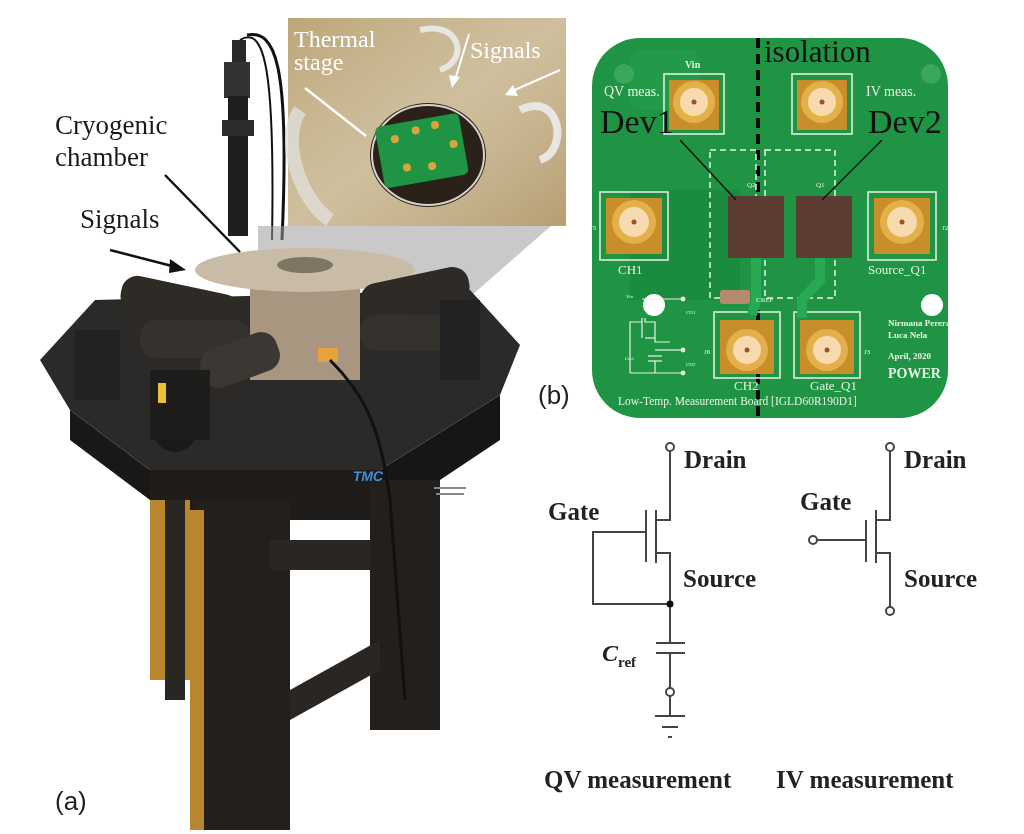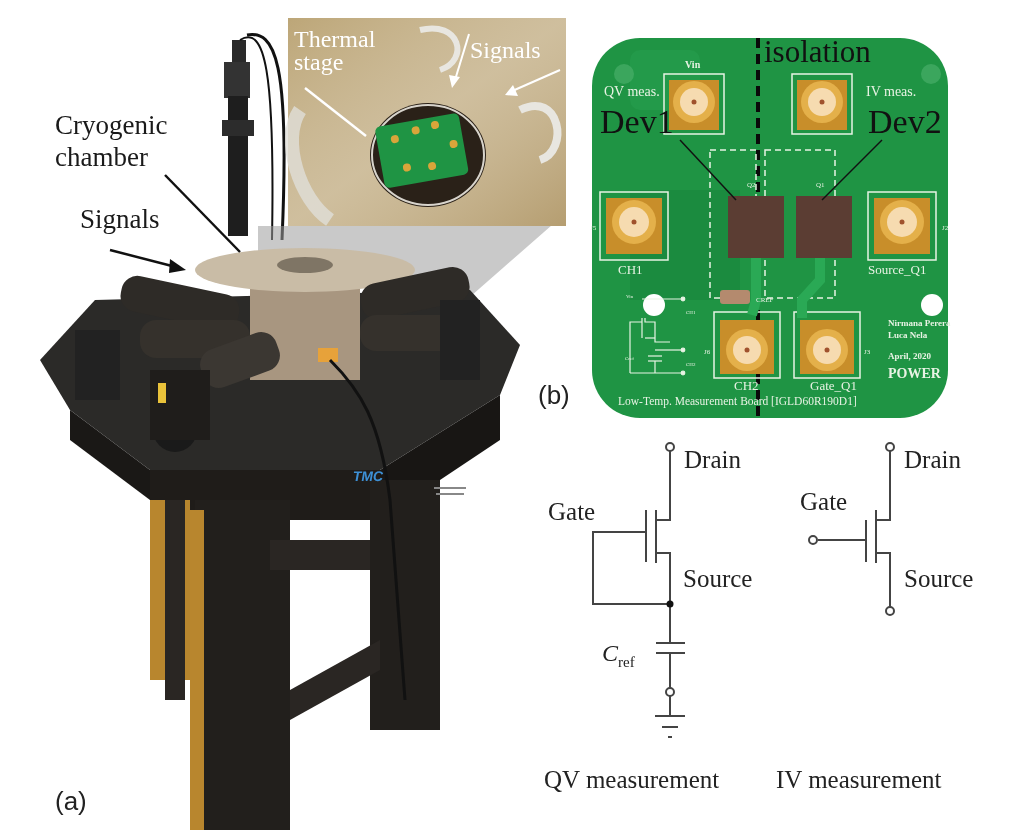--- a/index.html
+++ b/index.html
@@ -228,21 +228,21 @@
     <text x="244" y="62" font-size="31" fill="#111">isolation</text>
     <text x="80" y="133" font-size="34" fill="#111">Dev1</text>
     <text x="348" y="133" font-size="34" fill="#111">Dev2</text>
     <line x1="160" y1="140" x2="216" y2="200" stroke="#111" stroke-width="1.5"></line>
     <line x1="362" y1="140" x2="302" y2="200" stroke="#111" stroke-width="1.5"></line>
 
     <text class="sans" x="18" y="404" font-size="26" fill="#222">(b)</text>
   </svg>
 </div>
 
-<div class="panel" style="left:520px;top:420px;width:504px;height:414px;">
+<div class="panel" style="left:520px;top:420px;width:504px;height:414px;font-weight:bold;">
   <svg width="504" height="414" viewBox="0 0 504 414">
 
     <g stroke="#444" stroke-width="2" fill="none">
       <circle cx="150" cy="27" r="4" fill="#fff"></circle>
       <polyline points="150,31 150,100 136,100"></polyline>
       <line x1="136" y1="90" x2="136" y2="143"></line>
       <line x1="126" y1="90" x2="126" y2="142"></line>
       <polyline points="136,133 150,133 150,175"></polyline>
       <polyline points="126,112 73,112 73,184 150,184"></polyline>
       <line x1="150" y1="175" x2="150" y2="222"></line>

